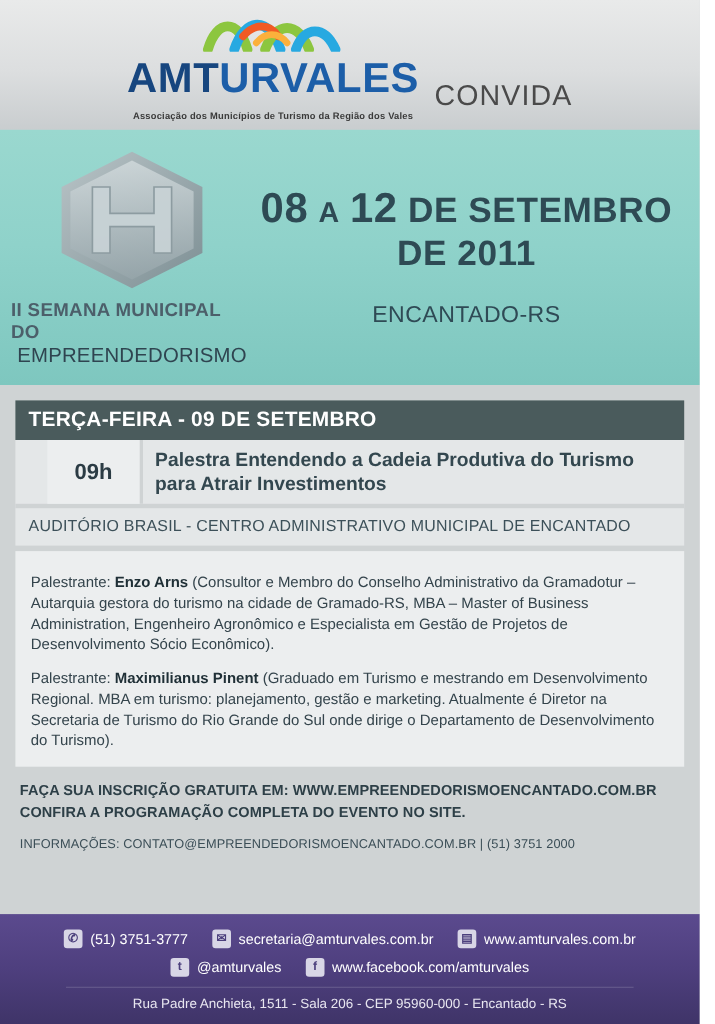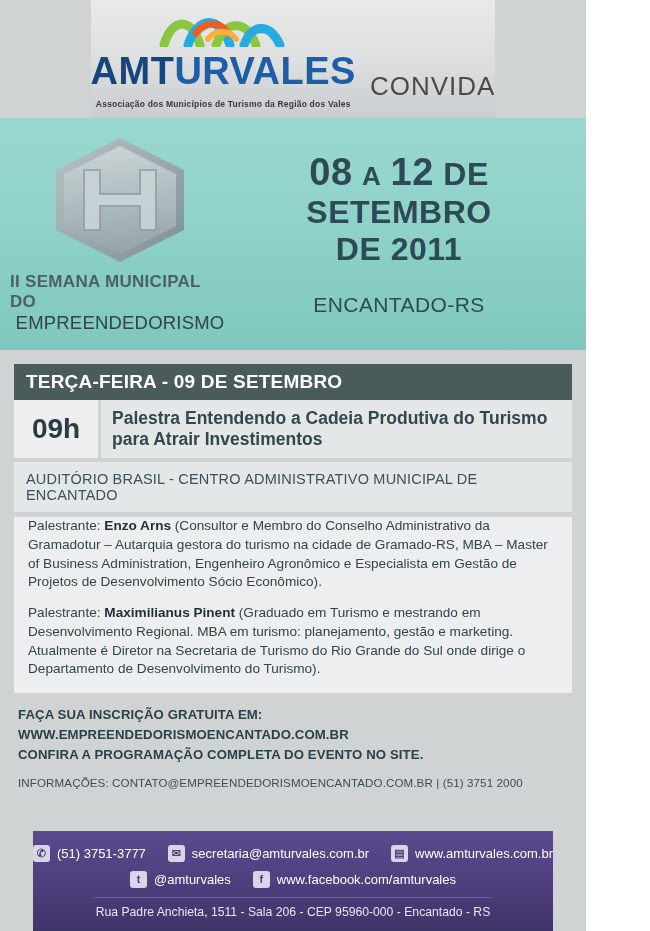--- a/index.html
+++ b/index.html
@@ -8,26 +8,25 @@
   }
   body {
     width: 650px;
     height: 931px;
     font-family: "Liberation Sans", sans-serif;
     background: #ffffff;
     overflow: hidden;
   }
   .poster {
     position: relative;
-    width: 586px;
+    width: 636px;
     height: 931px;
     background: #cfd3d4;
     display: flex;
     flex-direction: column;
-    align-items: center;
   }
 
   
   .header {
     background: linear-gradient(180deg,#e9eaea 0%, #dcdedf 55%, #c9cdcf 100%);
     height: 118px;
     display: flex;
     align-items: center;
     justify-content: center;
     position: relative;
@@ -143,46 +142,47 @@
   .session {
     display: flex;
     background: #e4e7e8;
     border-bottom: 4px solid #cfd3d4;
     align-items: stretch;
   }
   .hour {
     width: 84px;
     background: #eceeef;
     color: #2b3b44;
-    font-size: 28px;
+    font-size: 20px;
     font-weight: bold;
     display: flex;
     align-items: center;
     justify-content: center;
     border-right: 3px solid #cfd3d4;
+    margin-left: 29px;
   }
   .talk-title {
     flex: 1;
     padding: 8px 11px;
     font-size: 17.5px;
     font-weight: bold;
     color: #33474f;
     line-height: 1.2;
   }
   .venue {
     background: #e4e7e8;
     padding: 9px 12px;
     font-size: 14.5px;
     color: #3c5059;
     letter-spacing: 0.2px;
   }
   .speakers {
     background: #eceeef;
     margin-top: 5px;
-    padding: 0 14px 14px 14px;
+    padding: 20px 14px 14px 14px;
     color: #34444c;
     font-size: 13.6px;
     line-height: 1.38;
   }
   .speakers p { margin: 0 0 12px 0; }
   .speakers p:last-child { margin-bottom: 0; }
   .speakers b { color: #1f2f36; }
 
   .cta {
     padding: 12px 4px 8px 4px;

